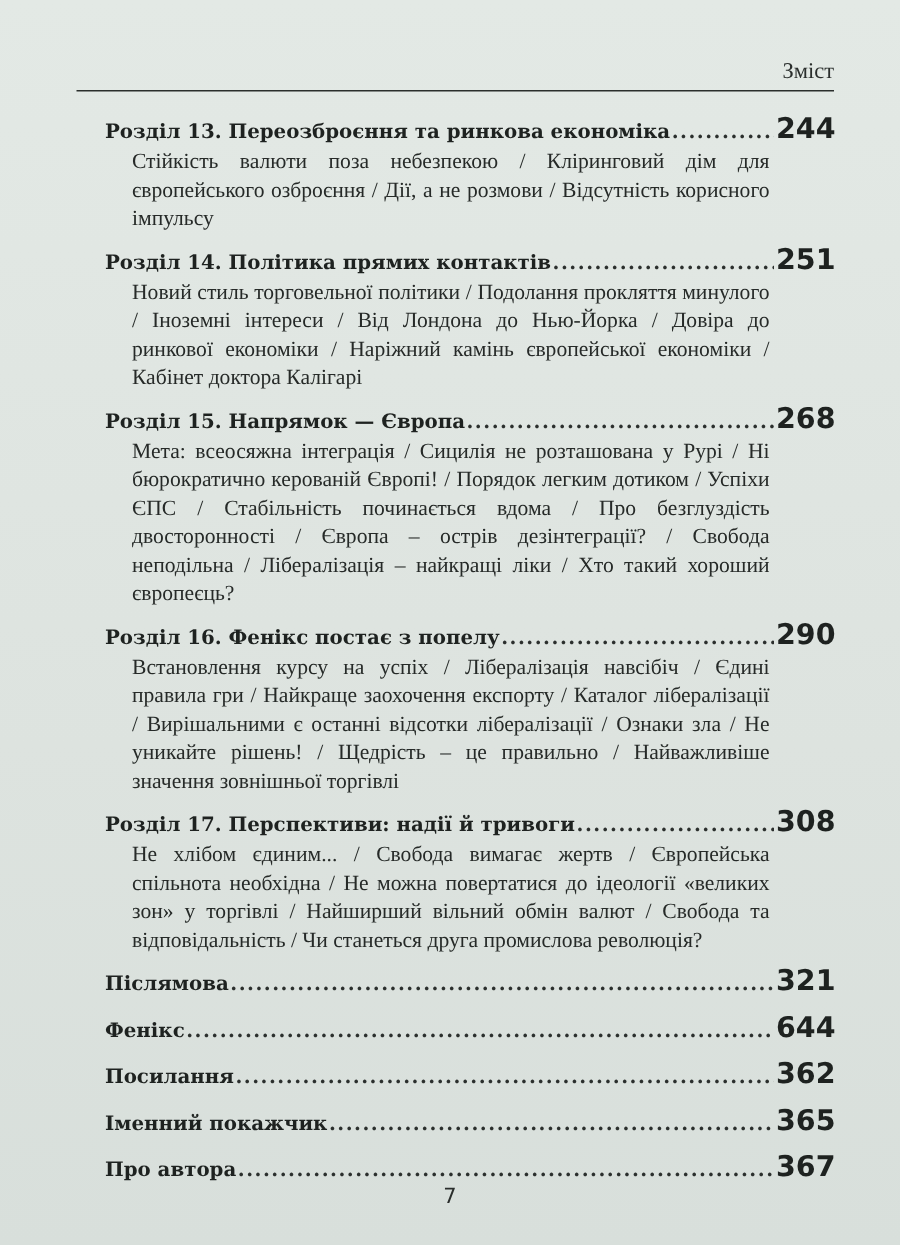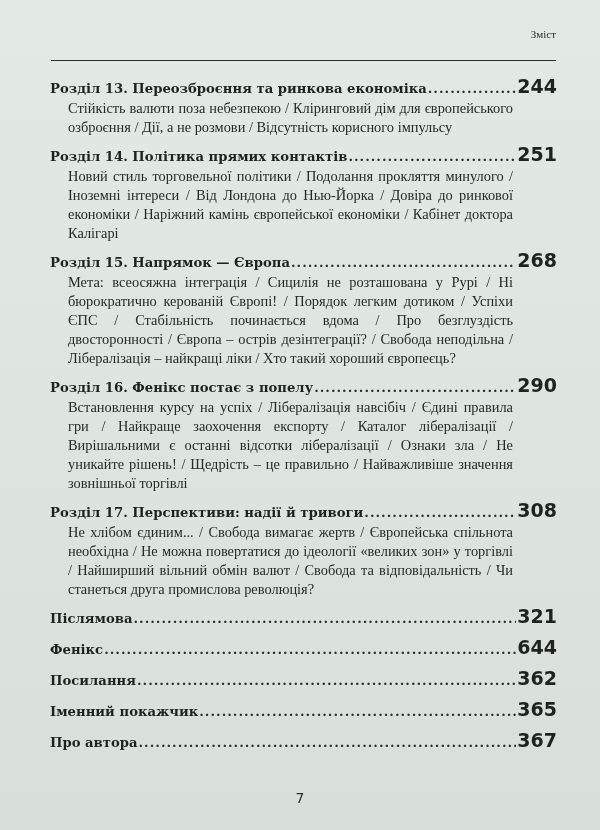--- a/index.html
+++ b/index.html
@@ -17,36 +17,36 @@
     }
     .page {
       position: absolute;
       left: 0; top: 0;
       width: 600px; height: 830px;
       background: linear-gradient(180deg, #e3e9e5 0%, #dde3df 60%, #d8dfdb 100%);
     }
     .running-head {
       position: absolute;
       right: 44px;
-      top: 28px;
-      font-size: 11px;
+      top: 40px;
+      font-size: 15px;
       color: #2a2e2c;
       font-family: "Liberation Serif", serif;
     }
     .head-rule {
       position: absolute;
       left: 51px;
       right: 44px;
       top: 60px;
       height: 1px;
       background: #2a2e2c;
     }
     .toc {
       position: absolute;
-      left: 50px;
+      left: 70px;
       right: 43px;
       top: 76px;
     }
     .entry {
       margin-bottom: 7px;
     }
     .entry-line {
       display: flex;
       align-items: baseline;
       font-weight: bold;

